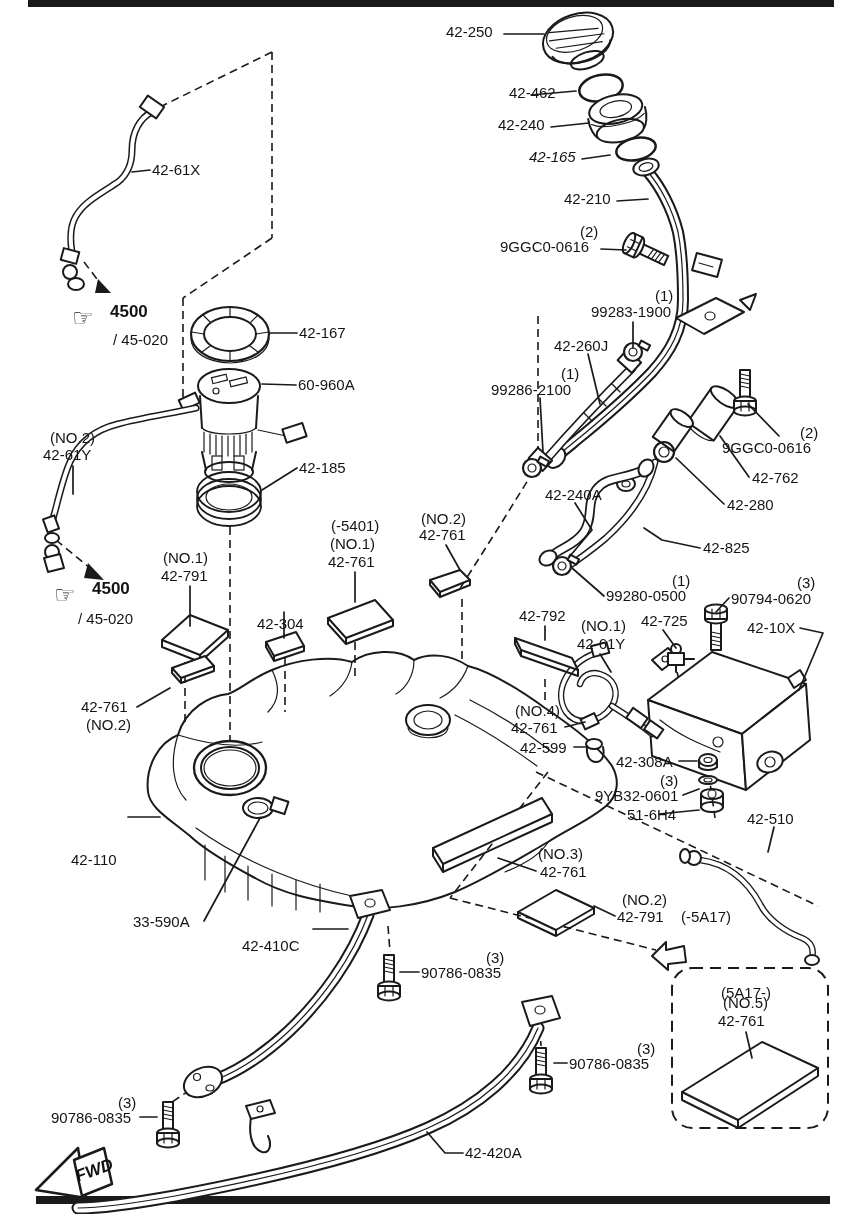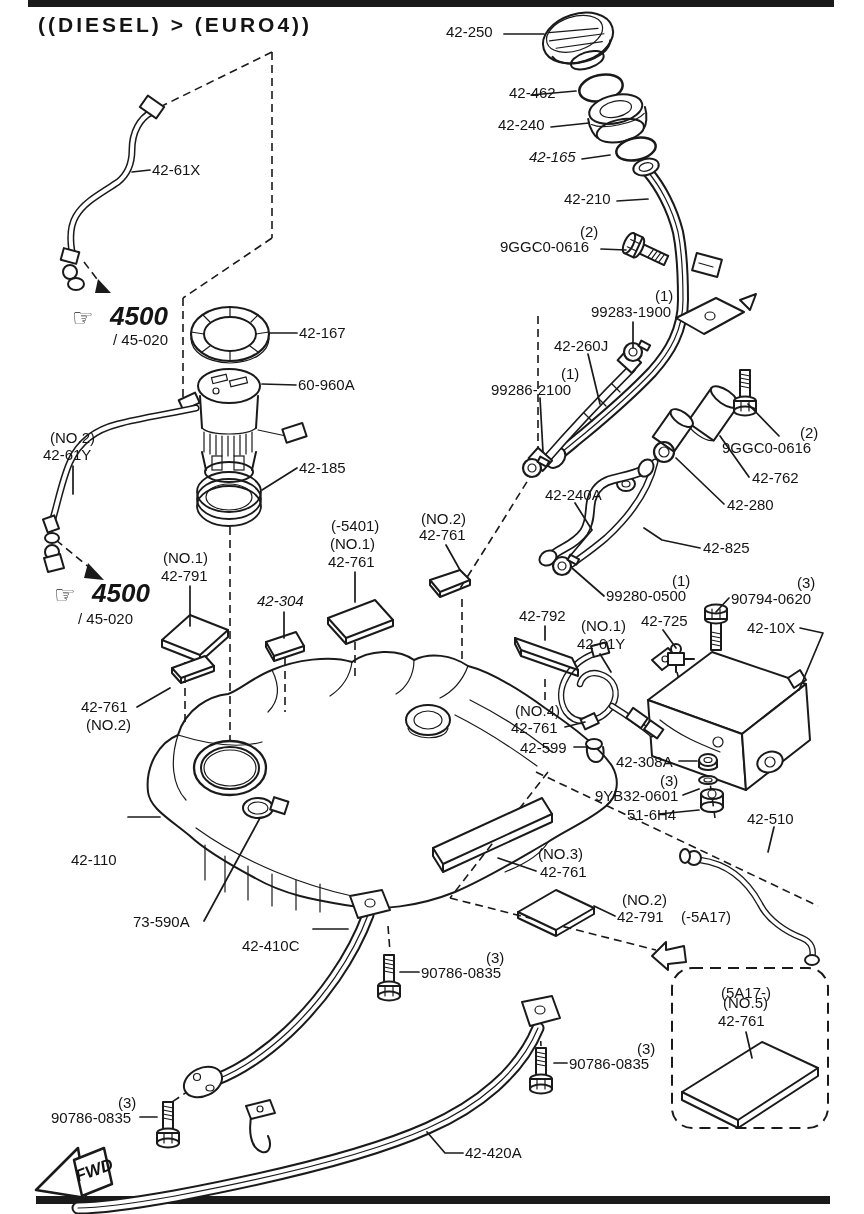--- a/index.html
+++ b/index.html
@@ -2,21 +2,21 @@
 <html><head>
 <meta charset="utf-8">
 <style>
   html,body{margin:0;padding:0;background:#e8e8e8;}
   #page{position:relative;width:864px;height:1214px;background:#ffffff;overflow:hidden;
         font-family:"Liberation Sans",sans-serif;}
   #art{position:absolute;left:0;top:0;z-index:1;}
   #labels{position:absolute;left:0;top:0;width:864px;height:1214px;z-index:2;pointer-events:none;}
   .lbl{position:absolute;font-size:15px;font-weight:500;color:#141414;white-space:nowrap;line-height:1.05;}
   .title{font-size:21px;letter-spacing:3px;font-weight:600;}
-  .big{font-size:26px;font-weight:600;font-style:italic;}
+  .big{font-size:17px;font-weight:600;}
   .hand{font-size:24px;}
   svg *{vector-effect:none;}
   .ln{stroke:#1a1a1a;stroke-width:2;fill:none;stroke-linecap:round;stroke-linejoin:round;}
   .thin{stroke:#1a1a1a;stroke-width:1.2;fill:none;stroke-linecap:round;}
   .ldr{stroke:#1a1a1a;stroke-width:1.7;fill:none;stroke-linecap:round;stroke-linejoin:round;}
   .dash{stroke:#1a1a1a;stroke-width:1.6;fill:none;stroke-dasharray:8 5;stroke-linecap:butt;}
   .wh{fill:#ffffff;stroke:#1a1a1a;stroke-width:2;stroke-linejoin:round;}
   .blk{fill:#1a1a1a;stroke:none;}
   .tubeO{stroke:#1a1a1a;fill:none;stroke-linecap:round;stroke-linejoin:round;}
   .tubeI{stroke:#ffffff;fill:none;stroke-linecap:round;stroke-linejoin:round;}
@@ -418,21 +418,20 @@
 
   <polygon points="652,956 666,942 666,950 684,946 686,962 668,964 668,970" class="wh"></polygon>
   <g>
     <polygon points="36,1190 78,1148 86,1198" class="wh" style="stroke-width:2.5"></polygon>
     <polygon points="74,1160 104,1148 112,1184 82,1196" class="wh" style="stroke-width:2.5"></polygon>
     <text id="fwd-text" transform="translate(78,1182) rotate(-20)" style="font-family:'Liberation Sans',sans-serif;font-size:17px;font-weight:bold;font-style:italic;fill:#111;">FWD</text>
   </g>
 </svg>
 
 <div id="labels">
-      <div class="lbl title" style="left: 38px; top: 14px;">((DIESEL) &gt; (EURO4))</div>
       <div class="lbl" style="left: 152px; top: 162px;">42-61X</div>
       <div class="lbl" style="left: 446px; top: 24px;">42-250</div>
       <div class="lbl" style="left: 477px; top: 85px; margin-left: 32px;">42-462</div>
       <div class="lbl" style="left: 498px; top: 117px;">42-240</div>
       <div class="lbl" style="left: 529px; top: 149px; font-style: italic;">42-165</div>
       <div class="lbl" style="left: 564px; top: 191px;">42-210</div>
       <div class="lbl" style="left: 580px; top: 224px;">(2)</div>
       <div class="lbl" style="left: 500px; top: 239px;">9GGC0-0616</div>
       <div class="lbl" style="left: 655px; top: 288px;">(1)</div>
       <div class="lbl" style="left: 591px; top: 304px;">99283-1900</div>
@@ -467,21 +466,21 @@
       <div class="lbl" style="left: 617px; top: 909px;">42-791</div>
       <div class="lbl" style="left: 681px; top: 909px;">(-5A17)</div>
       <div class="lbl" style="left: 721px; top: 985px;">(5A17-)</div>
       <div class="lbl" style="left: 723px; top: 995px;">(NO.5)</div>
       <div class="lbl" style="left: 718px; top: 1013px;">42-761</div>
       <div class="lbl" style="left: 71px; top: 828px; margin-top: 24px;">42-110</div>
       <div class="lbl" style="left: 81px; top: 699px;">42-761</div>
       <div class="lbl" style="left: 86px; top: 717px;">(NO.2)</div>
       <div class="lbl" style="left: 163px; top: 550px;">(NO.1)</div>
       <div class="lbl" style="left: 161px; top: 568px;">42-791</div>
-      <div class="lbl" style="left: 257px; top: 593px; font-style: italic;">42-304</div>
+      <div class="lbl" style="left: 257px; top: 616px;">42-304</div>
       <div class="lbl hand" style="left: 72px; top: 305px;">☞</div>
       <div class="lbl big" style="left: 110px; top: 303px;">4500</div>
       <div class="lbl" style="left: 113px; top: 332px;">/ 45-020</div>
       <div class="lbl hand" style="left: 54px; top: 582px;">☞</div>
       <div class="lbl big" style="left: 92px; top: 580px;">4500</div>
       <div class="lbl" style="left: 78px; top: 611px;">/ 45-020</div>
       <div class="lbl" style="left: 299px; top: 325px;">42-167</div>
       <div class="lbl" style="left: 298px; top: 377px;">60-960A</div>
       <div class="lbl" style="left: 299px; top: 460px;">42-185</div>
       <div class="lbl" style="left: 50px; top: 430px;">(NO.2)</div>
@@ -492,16 +491,16 @@
       <div class="lbl" style="left: 421px; top: 511px;">(NO.2)</div>
       <div class="lbl" style="left: 419px; top: 527px;">42-761</div>
       <div class="lbl" style="left: 519px; top: 608px;">42-792</div>
       <div class="lbl" style="left: 486px; top: 950px;">(3)</div>
       <div class="lbl" style="left: 421px; top: 965px;">90786-0835</div>
       <div class="lbl" style="left: 637px; top: 1041px;">(3)</div>
       <div class="lbl" style="left: 569px; top: 1056px;">90786-0835</div>
       <div class="lbl" style="left: 118px; top: 1095px;">(3)</div>
       <div class="lbl" style="left: 51px; top: 1110px;">90786-0835</div>
       <div class="lbl" style="left: 465px; top: 1145px;">42-420A</div>
-      <div class="lbl" style="left: 133px; top: 914px;">73-590A</div>
+      <div class="lbl" style="left: 133px; top: 914px;">33-590A</div>
       <div class="lbl" style="left: 242px; top: 921px; margin-top: 17px;">42-410C</div>
     </div>
 </div>
 
 </body></html>

